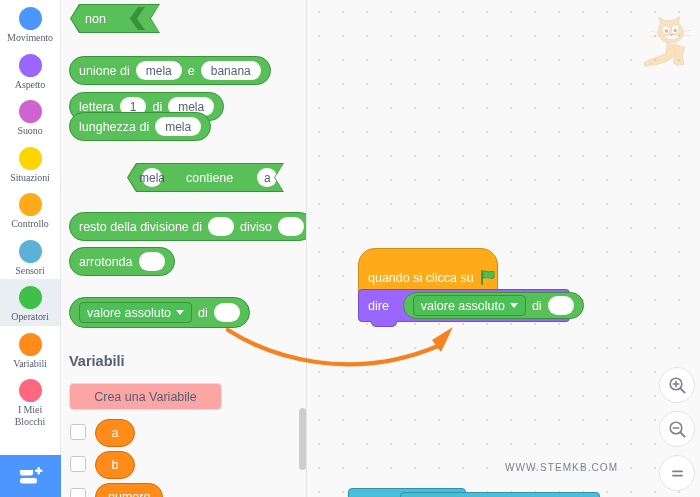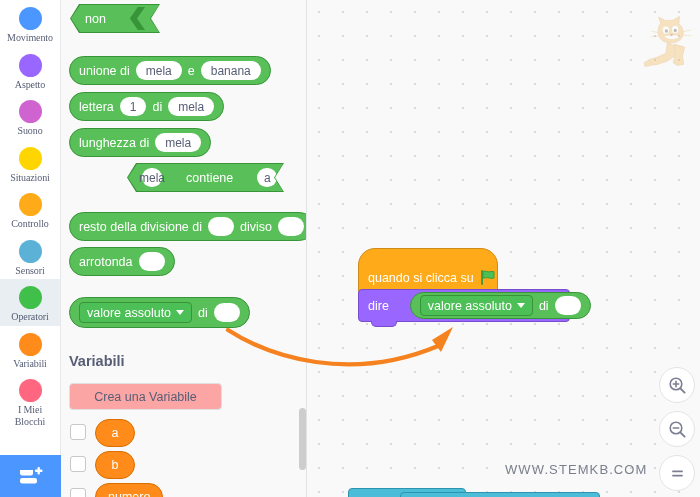--- a/index.html
+++ b/index.html
@@ -113,21 +113,21 @@
     background: #f9f9f9;
     background-image: radial-gradient(circle, #d9dade 1px, transparent 1px);
     background-size: 24px 24px;
   }
   .cat-sprite {
     position: absolute; left: 643px; top: 14px; width: 52px; height: 56px;
     opacity: 0.32;
   }
   .watermark {
     position: absolute; left: 505px; top: 462px;
-    font-size: 13px; color: #7a7f8c; letter-spacing: 1.1px;
+    font-size: 10px; color: #7a7f8c; letter-spacing: 1.1px;
   }
   .zoom-btn {
     position: absolute; width: 36px; height: 36px; border-radius: 50%;
     background: #ffffff; border: 1px solid #e4e4e6;
     display: flex; align-items: center; justify-content: center; cursor: pointer;
   }
 
   
   .hat-block {
     position: absolute; left: 358px; top: 248px; width: 140px; height: 46px;
@@ -137,21 +137,21 @@
     background: #ffab19; border: 1px solid #cf8b17;
     border-radius: 17px 17px 4px 4px;
   }
   .hat-text {
     position: absolute; left: 10px; top: 22px; color: #fff; font-size: 12.5px;
     display: flex; align-items: center; gap: 6px; white-space: nowrap;
   }
   .say-block {
     position: absolute; left: 358px; top: 289px; width: 212px; height: 33px;
     background: #9966ff; border: 1px solid #774dcb; border-radius: 4px;
-    display: flex; align-items: center; padding-left: 9px; gap: 21px;
+    display: flex; align-items: center; padding-left: 9px; gap: 14px;
     color: #ffffff; font-size: 12.5px;
   }
   .say-nub {
     position: absolute; left: 371px; top: 321px; width: 26px; height: 6px;
     background: #9966ff; border-left: 1px solid #774dcb; border-right: 1px solid #774dcb;
     border-bottom: 1px solid #774dcb; border-radius: 0 0 5px 5px;
   }
   .bottom-blk {
     position: absolute; background: #4cbdd9; border: 1px solid #2e93ad;
     border-radius: 4px;
@@ -227,21 +227,21 @@
       <span class="inp-oval">banana</span>
     </div>
 
     <div class="blk blk-op" style="left:8px; top:92px;">
       <span>lettera</span>
       <span class="inp-oval">1</span>
       <span>di</span>
       <span class="inp-oval">mela</span>
     </div>
 
-    <div class="blk blk-op" style="left:8px; top:128px;">
+    <div class="blk blk-op" style="left:8px; top:112px;">
       <span>lunghezza di</span>
       <span class="inp-oval">mela</span>
     </div>
 
     <div class="hex-outer" style="left:66px; top:163px; width:157px; height:29px;"></div>
     <div class="blk blk-bool" style="left:67px; top:164px; width:155px; height:27px;">
       <span class="inp-oval">mela</span>
       <span>contiene</span>
       <span class="inp-oval">a</span>
     </div>

